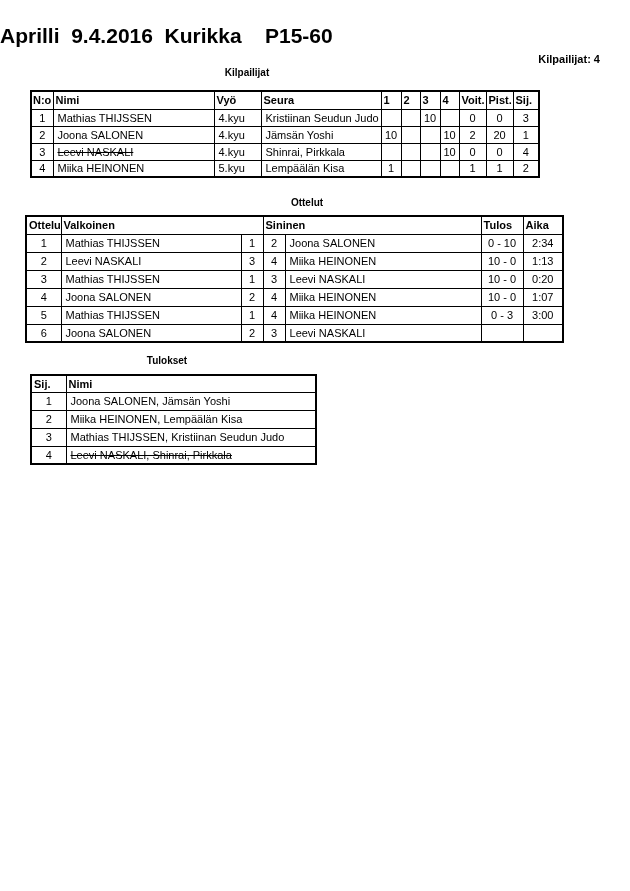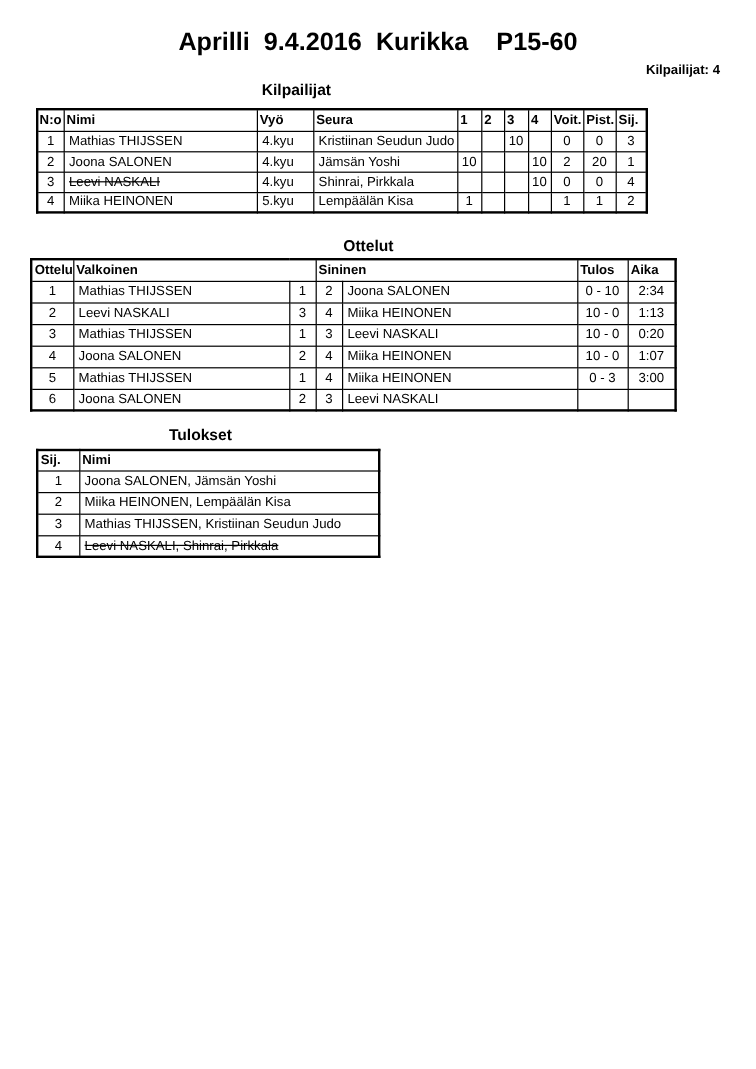--- a/index.html
+++ b/index.html
@@ -5,28 +5,28 @@
   * { box-sizing: border-box; }
   html, body { margin: 0; padding: 0; }
   body {
     width: 630px; height: 891px;
     background: #ffffff; color: #000000;
     font-family: "Liberation Sans", sans-serif;
     position: relative; overflow: hidden;
   }
   .title {
     position: absolute; top: 24px; left: 0; width: 630px;
-    text-align: center; font-weight: bold; font-size: 21px;
+    text-align: left; font-weight: bold; font-size: 21px;
     white-space: pre;
   }
   .count {
     position: absolute; top: 53px; right: 30px;
     font-size: 11px; font-weight: bold;
   }
-  .sec { position: absolute; font-weight: bold; font-size: 13px; text-align: center; }
+  .sec { position: absolute; font-weight: bold; font-size: 10px; text-align: center; }
   #h-kilp { top: 67px; left: 0; width: 494px; }
   #h-ott  { top: 197px; left: 0; width: 566px; padding-left: 48px; }
   #h-tul  { top: 355px; left: 0; width: 334px; }
 
   table {
     position: absolute; border-collapse: collapse; table-layout: fixed;
     background: #ffffff; border: 2px solid #000000;
   }
   td, th {
     border: 1px solid #000000; font-size: 11px; padding: 0 2px;

